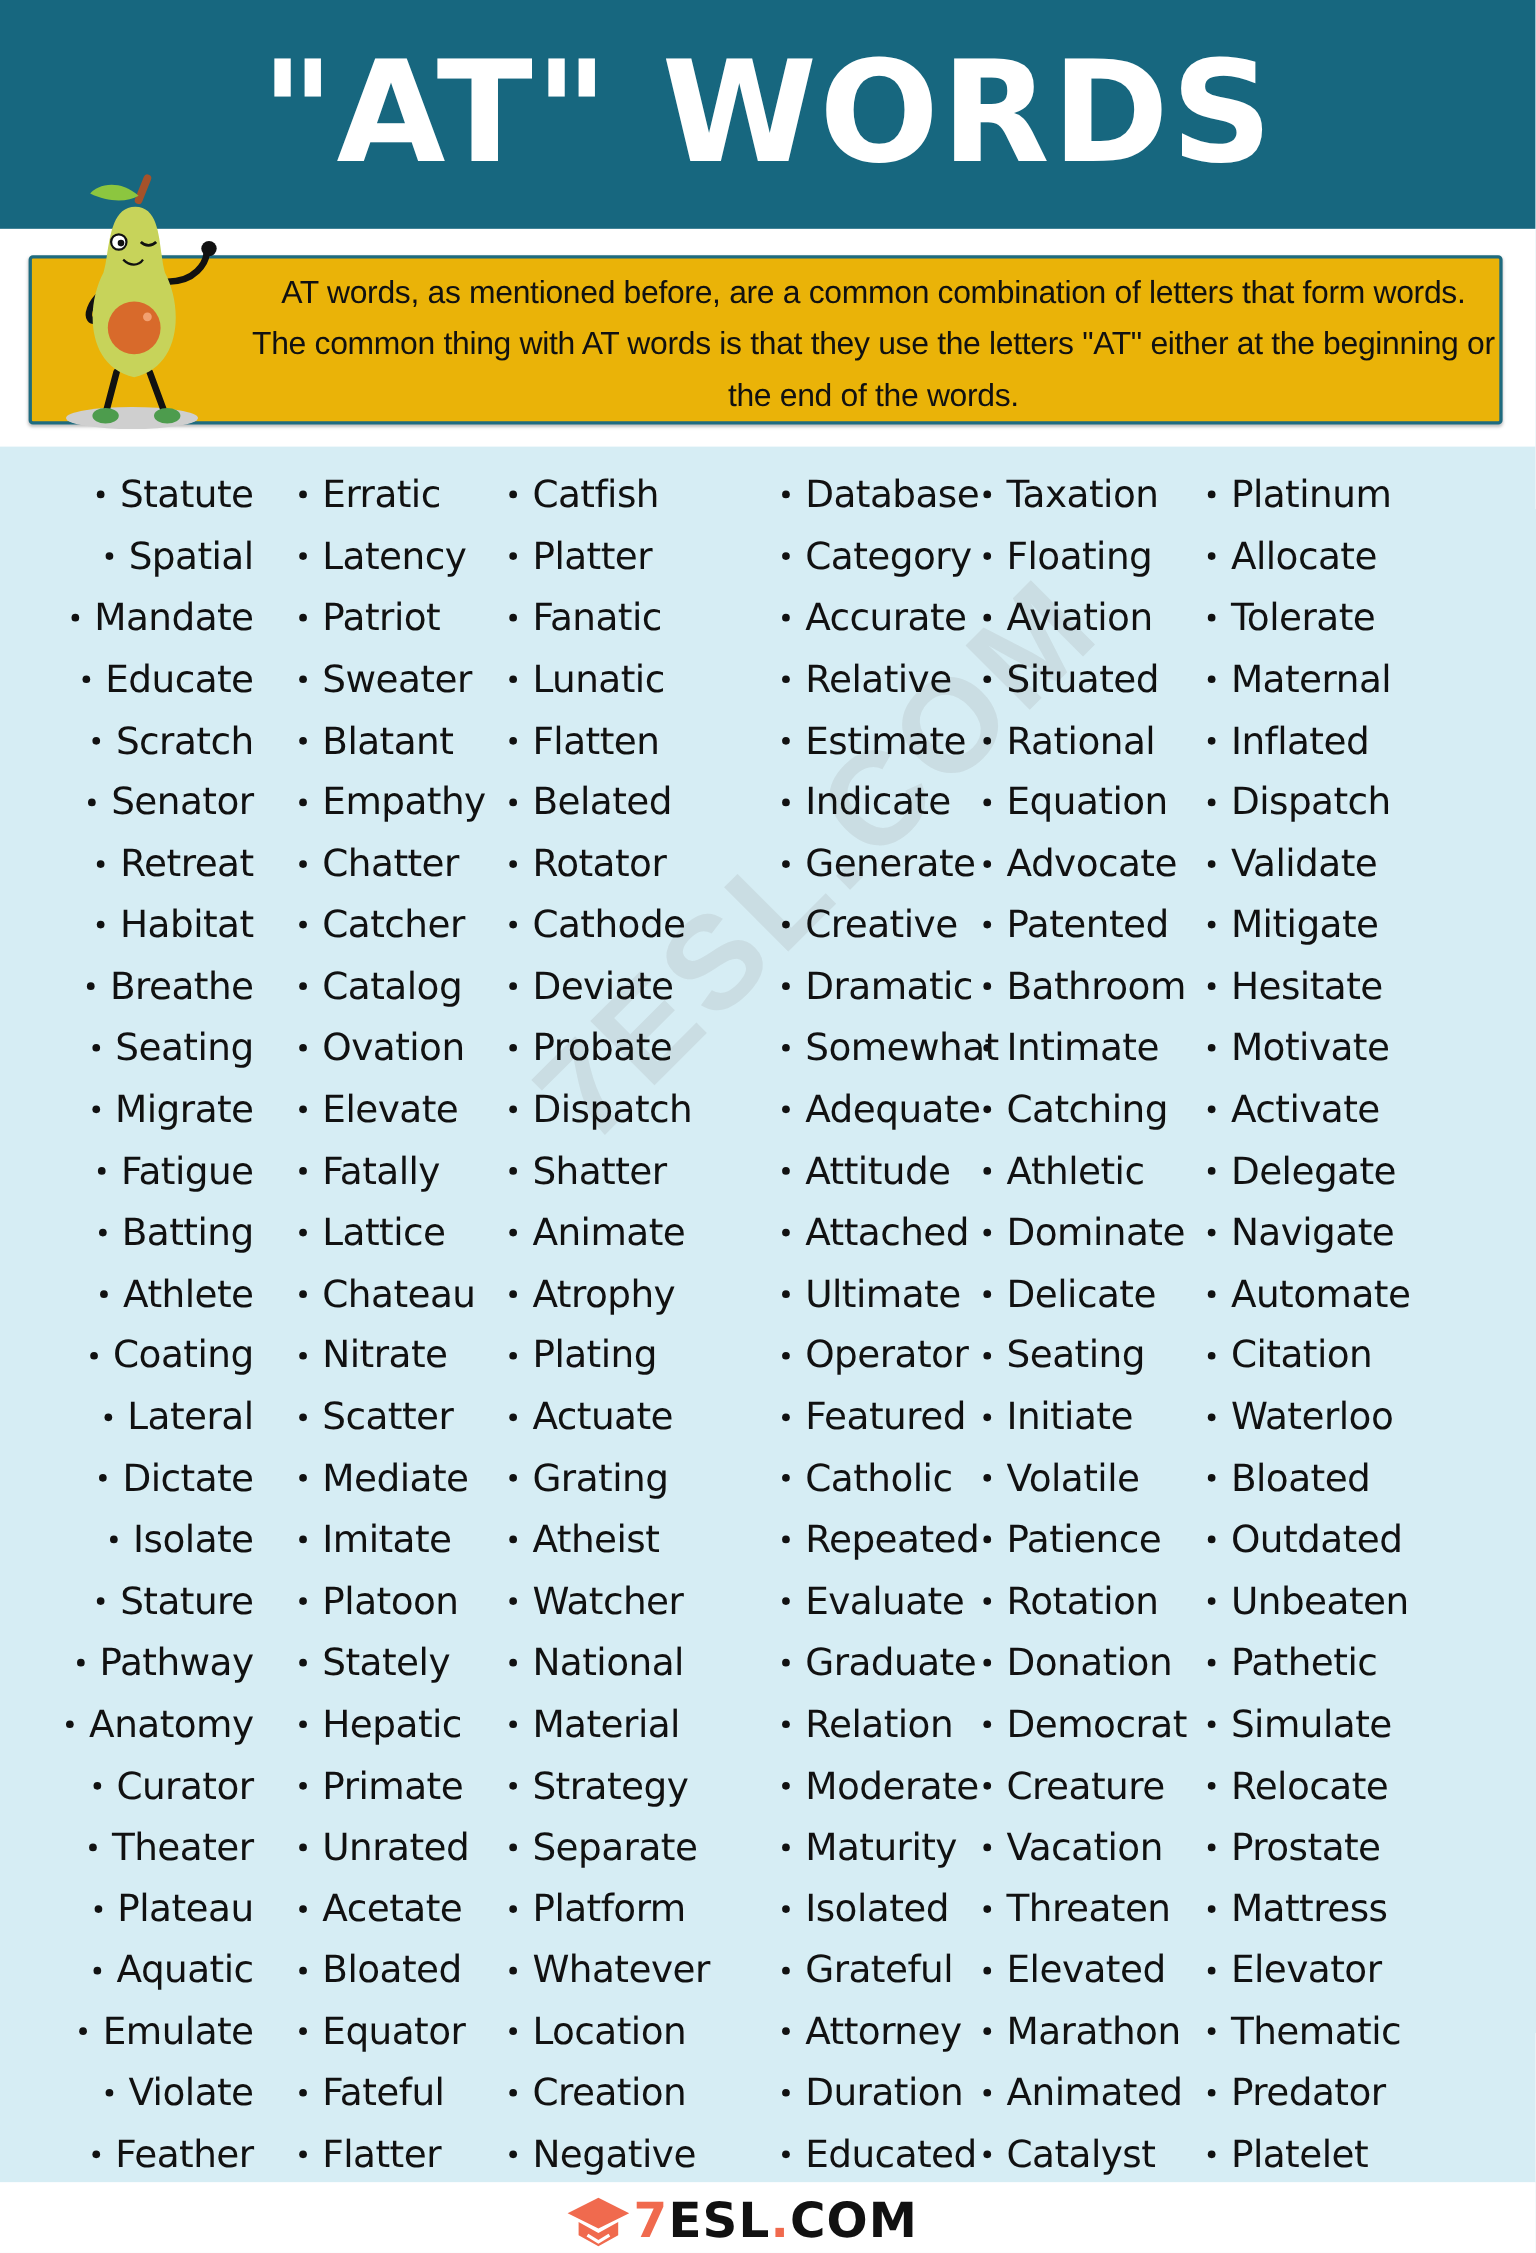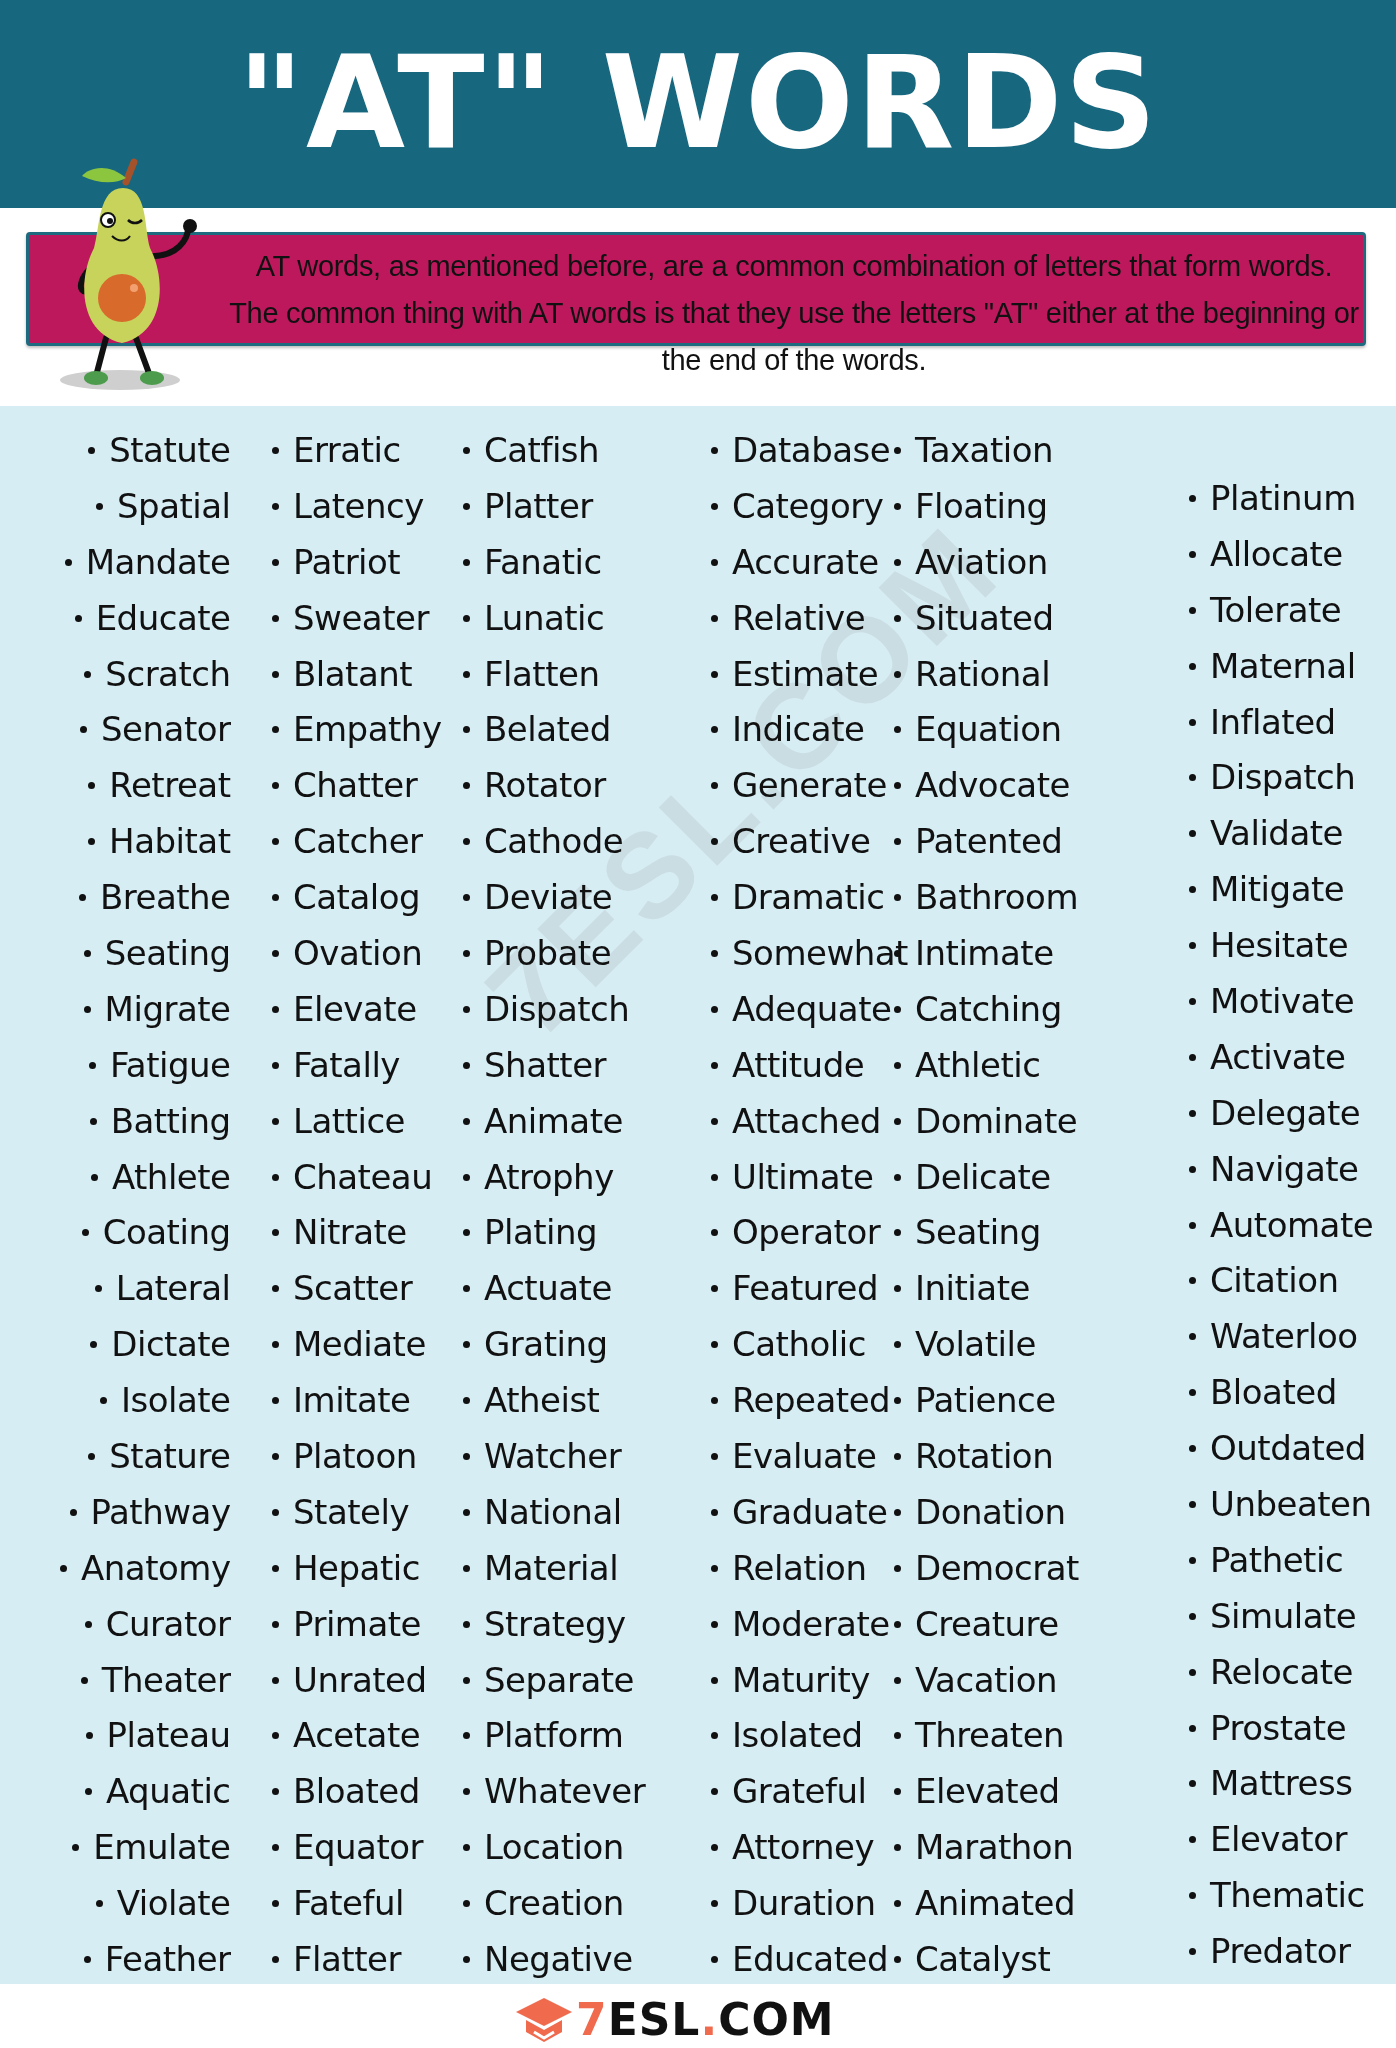--- a/index.html
+++ b/index.html
@@ -1,19 +1,19 @@
 <!DOCTYPE html>
 <html><head>
 <meta charset="utf-8">
 <style>
   html, body { margin: 0; padding: 0; }
   body { width: 1396px; height: 2048px; background: #ffffff; position: relative; overflow: hidden; font-family: "Liberation Sans", sans-serif; }
   .header { position: absolute; left: 0; top: 0; width: 1396px; height: 208px; background: #17677f; }
   .title { position: absolute; left: 0; top: 28px; width: 1396px; text-align: center; color: #ffffff; font-family: "DejaVu Sans", sans-serif; font-weight: bold; font-size: 128px; letter-spacing: 2px; line-height: 150px; }
-  .intro-box { position: absolute; left: 26px; top: 232px; width: 1340px; height: 114px; border: 3px solid #1e6b7f; border-radius: 4px; background: #be185d; box-sizing: border-box; box-shadow: 0 2px 3px rgba(0,0,0,0.25); }
+  .intro-box { position: absolute; left: 26px; top: 232px; width: 1340px; height: 154px; border: 3px solid #1e6b7f; border-radius: 4px; background: #eab308; box-sizing: border-box; box-shadow: 0 2px 3px rgba(0,0,0,0.25); }
   .intro-text { position: absolute; left: 200px; top: 8px; width: 1130px; text-align: center; font-size: 29px; line-height: 47px; color: #111; letter-spacing: -0.3px; }
   .mascot { position: absolute; left: 38px; top: 158px; width: 170px; height: 235px; }
   .words-area { position: absolute; left: 0; top: 406px; width: 1396px; height: 1578px; background: #d6edf4; overflow: hidden; }
   .watermark { position: absolute; left: 460px; top: 560px; font-size: 120px; font-weight: bold; color: rgba(150,150,150,0.18); transform: rotate(-45deg); transform-origin: left top; letter-spacing: 6px; white-space: nowrap; pointer-events: none; }
   .col { position: absolute; top: 16px; }
   .word { height: 55.9px; line-height: 56px; font-size: 34px; color: #111; white-space: nowrap; font-family: "DejaVu Sans", sans-serif; letter-spacing: -0.5px; }
   .word .dot { display: inline-block; width: 7px; height: 7px; border-radius: 50%; background: #111; vertical-align: middle; margin-right: 14px; position: relative; top: -2px; }
   .footer { position: absolute; left: 0; top: 1984px; width: 1396px; height: 64px; background: #ffffff; }
   .logo { position: absolute; left: 512px; top: 10px; height: 50px; display: flex; align-items: center; }
   .logo-text { font-family: "DejaVu Sans", sans-serif; font-weight: bold; font-size: 44px; letter-spacing: 1px; color: #111; }
@@ -196,21 +196,21 @@
       <div class="word"><span class="dot"></span><span>Donation</span></div>
       <div class="word"><span class="dot"></span><span>Democrat</span></div>
       <div class="word"><span class="dot"></span><span>Creature</span></div>
       <div class="word"><span class="dot"></span><span>Vacation</span></div>
       <div class="word"><span class="dot"></span><span>Threaten</span></div>
       <div class="word"><span class="dot"></span><span>Elevated</span></div>
       <div class="word"><span class="dot"></span><span>Marathon</span></div>
       <div class="word"><span class="dot"></span><span>Animated</span></div>
       <div class="word"><span class="dot"></span><span>Catalyst</span></div>
     </div>
-  <div class="col" style="left:1189px;margin-top:48px;">
+  <div class="col" style="left:1098px;">
       <div class="word"><span class="dot"></span><span>Platinum</span></div>
       <div class="word"><span class="dot"></span><span>Allocate</span></div>
       <div class="word"><span class="dot"></span><span>Tolerate</span></div>
       <div class="word"><span class="dot"></span><span>Maternal</span></div>
       <div class="word"><span class="dot"></span><span>Inflated</span></div>
       <div class="word"><span class="dot"></span><span>Dispatch</span></div>
       <div class="word"><span class="dot"></span><span>Validate</span></div>
       <div class="word"><span class="dot"></span><span>Mitigate</span></div>
       <div class="word"><span class="dot"></span><span>Hesitate</span></div>
       <div class="word"><span class="dot"></span><span>Motivate</span></div>

